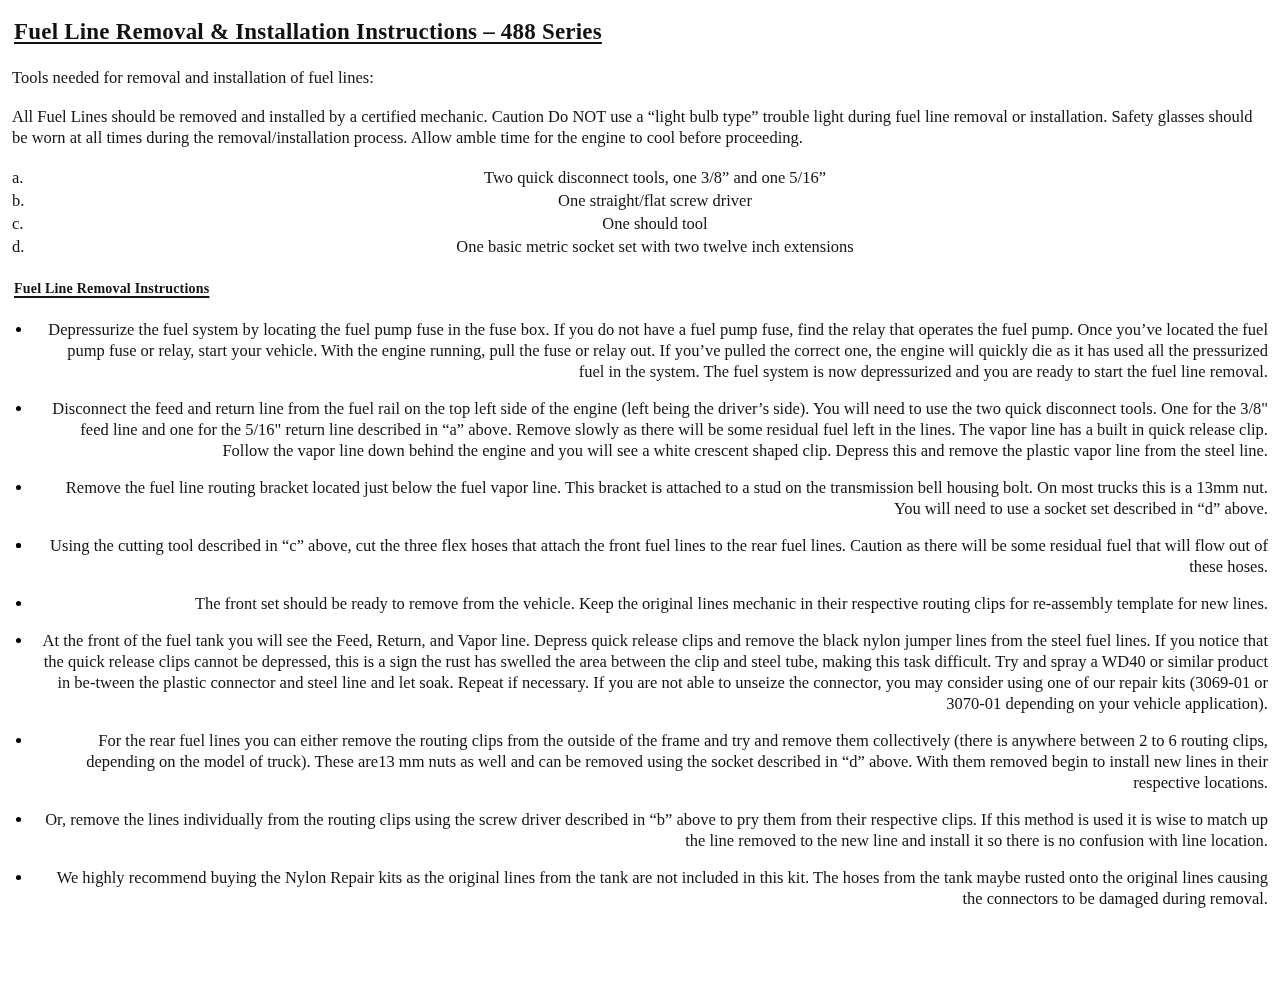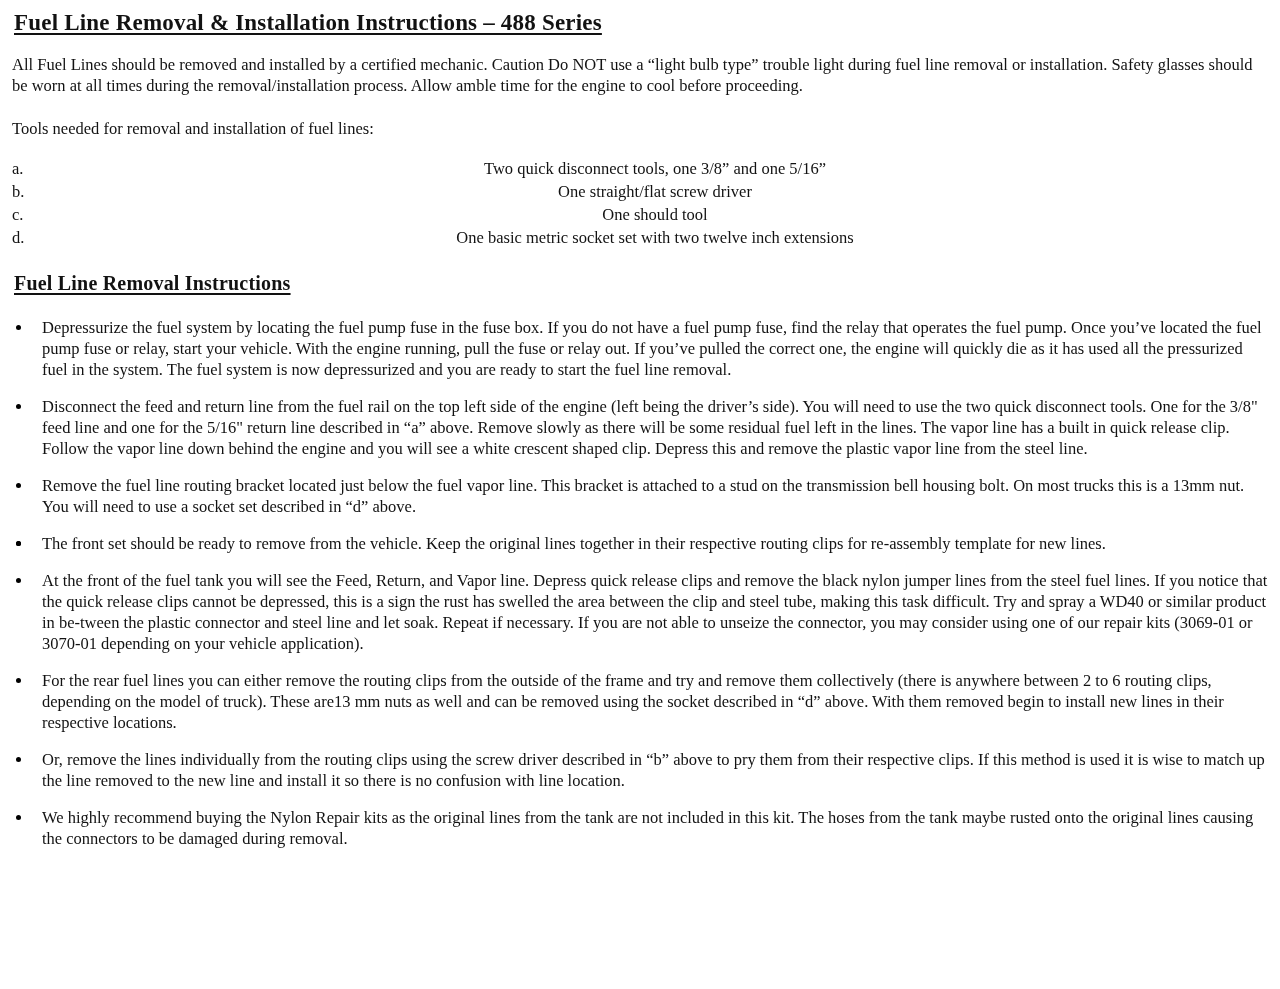--- a/index.html
+++ b/index.html
@@ -11,21 +11,21 @@
     width: 1280px;
     height: 989px;
     overflow: hidden;
     font-family: "Liberation Serif", "DejaVu Serif", serif;
     color: #121212;
   }
   .page {
     box-sizing: border-box;
     width: 1280px;
     height: 989px;
-    padding: 8px 12px 0 12px;
+    padding: 17px 12px 0 12px;
     background: #ffffff;
   }
   .doc-title {
     font-size: 23px;
     font-weight: bold;
     margin: 2px 0 0 2px;
     text-decoration: underline;
     text-decoration-thickness: 2px;
     text-underline-offset: 3px;
     letter-spacing: 0.2px;
@@ -52,61 +52,62 @@
   }
   .tool-marker {
     flex: 0 0 30px;
     padding-left: 0px;
   }
   .tool-text {
     flex: 1;
     text-align: center;
   }
   .section-heading {
-    font-size: 20px;
+    font-size: 14px;
     font-weight: bold;
     margin: 24px 0 0 2px;
     text-decoration: underline;
     text-decoration-thickness: 2px;
     text-underline-offset: 3px;
     letter-spacing: 0.2px;
   }
   .steps-list {
     margin: 22px 0 0 2px;
     padding: 0;
     list-style: none;
   }
   .step-item {
     position: relative;
     padding-left: 28px;
     margin-bottom: 16px;
     font-size: 16.5px;
     line-height: 21px;
+    text-align: right;
   }
   .bullet-dot {
     position: absolute;
     left: 2px;
     top: 8px;
     width: 5px;
     height: 5px;
     background: #000000;
     border-radius: 50%;
     display: inline-block;
   }
 </style>
 </head>
 <body>
 
 <div class="page">
 
   <h1 class="doc-title">Fuel Line Removal &amp; Installation Instructions – 488 Series</h1>
 
+  <p class="body-text tools-intro">Tools needed for removal and installation of fuel lines:</p>
+
   <p class="body-text intro-paragraph">All Fuel Lines should be removed and installed by a certified mechanic. Caution Do NOT use a “light bulb type” trouble light during fuel line removal or installation. Safety glasses should be worn at all times during the removal/installation process. Allow amble time for the engine to cool before proceeding.</p>
-
-  <p class="body-text tools-intro">Tools needed for removal and installation of fuel lines:</p>
 
   <div class="tools-list">
     <div class="tool-item">
       <span class="tool-marker">a.</span>
       <span class="tool-text">Two quick disconnect tools, one 3/8” and one 5/16”</span>
     </div>
     <div class="tool-item">
       <span class="tool-marker">b.</span>
       <span class="tool-text">One straight/flat screw driver</span>
     </div>
@@ -133,21 +134,25 @@
     </li>
     <li class="step-item">
       <span class="bullet-dot"></span>
       <span>Remove the fuel line routing bracket located just below the fuel vapor line. This bracket is attached to a stud on the transmission bell housing bolt. On most trucks this is a 13mm nut. You will need to use a socket set described in “d” above.</span>
     </li>
     <li class="step-item">
       <span class="bullet-dot"></span>
     </li>
     <li class="step-item">
       <span class="bullet-dot"></span>
-      <span>The front set should be ready to remove from the vehicle. Keep the original lines together in their respective routing clips for re-assembly template for new lines.</span>
+      <span>Using the cutting tool described in “c” above, cut the three flex hoses that attach the front fuel lines to the rear fuel lines. Caution as there will be some residual fuel that will flow out of these hoses.</span>
+    </li>
+    <li class="step-item">
+      <span class="bullet-dot"></span>
+      <span>The front set should be ready to remove from the vehicle. Keep the original lines mechanic in their respective routing clips for re-assembly template for new lines.</span>
     </li>
     <li class="step-item">
       <span class="bullet-dot"></span>
       <span>At the front of the fuel tank you will see the Feed, Return, and Vapor line. Depress quick release clips and remove the black nylon jumper lines from the steel fuel lines. If you notice that the quick release clips cannot be depressed, this is a sign the rust has swelled the area between the clip and steel tube, making this task difficult. Try and spray a WD40 or similar product in be-tween the plastic connector and steel line and let soak. Repeat if necessary. If you are not able to unseize the connector, you may consider using one of our repair kits (3069-01 or 3070-01 depending on your vehicle application).</span>
     </li>
     <li class="step-item">
       <span class="bullet-dot"></span>
       <span>For the rear fuel lines you can either remove the routing clips from the outside of the frame and try and remove them collectively (there is anywhere between 2 to 6 routing clips, depending on the model of truck). These are13 mm nuts as well and can be removed using the socket described in “d” above. With them removed begin to install new lines in their respective locations.</span>
     </li>
     <li class="step-item">

